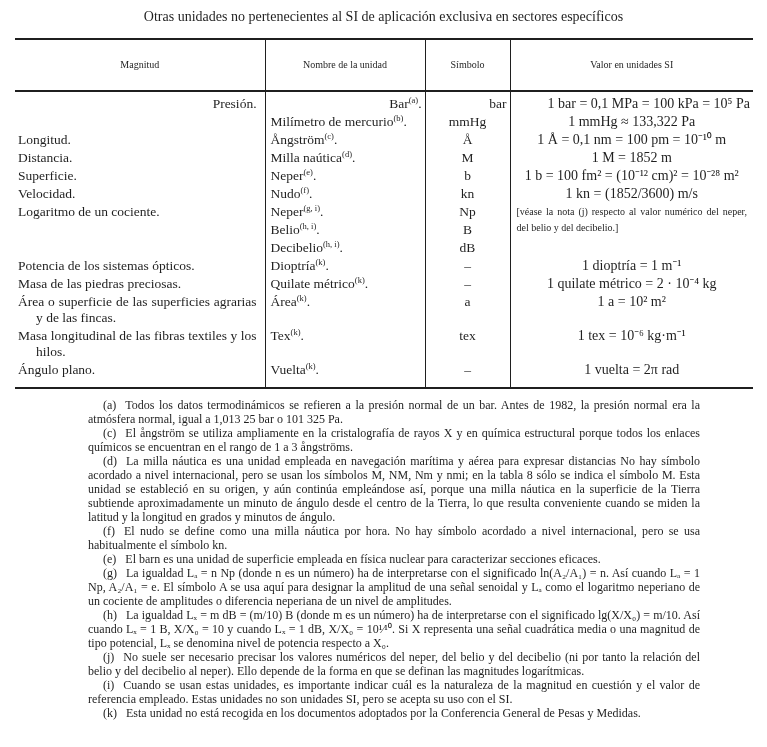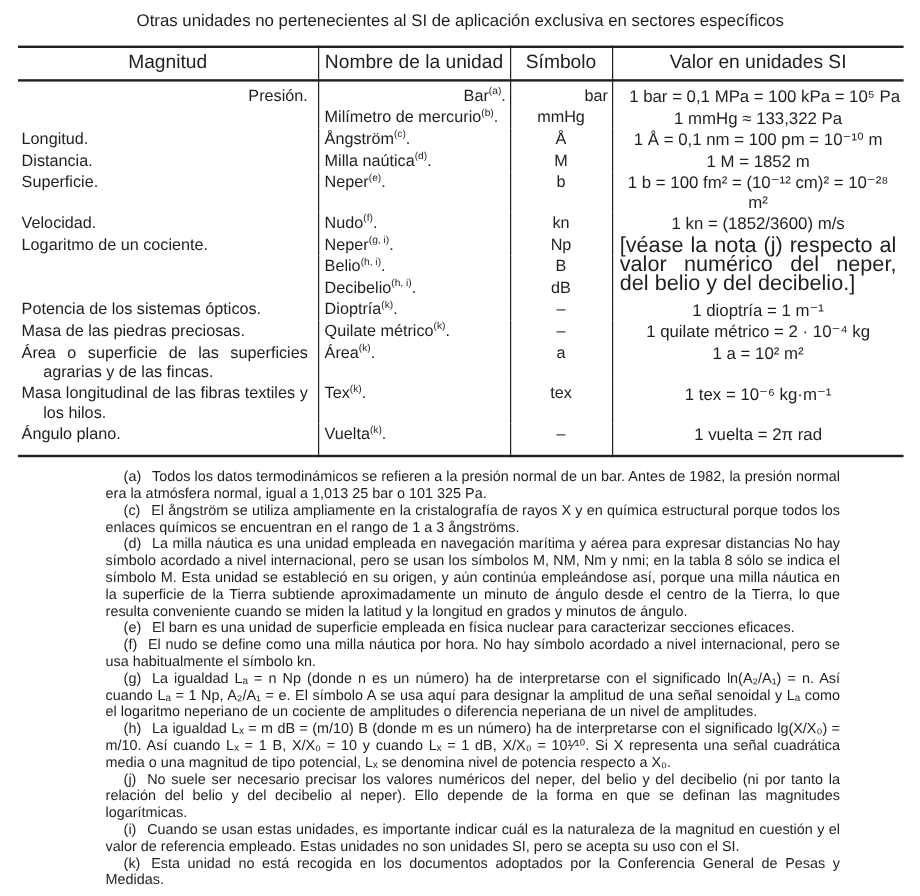--- a/index.html
+++ b/index.html
@@ -1,46 +1,46 @@
 <!DOCTYPE html>
 <html><head>
 <meta charset="utf-8">
 <style>
   html,body{margin:0;padding:0;}
   body{
     width:767px;height:747px;background:#ffffff;
     font-family:"Liberation Sans","DejaVu Sans",sans-serif;
     color:#1f1f1f;-webkit-font-smoothing:antialiased;
   }
-  .page{width:767px;height:747px;overflow:hidden;}
+  .page{width:767px;height:747px;overflow:hidden;font-family:Liberation Serif, serif;}
   .title{
     text-align:center;font-size:14px;line-height:16px;
     padding-top:9px;letter-spacing:0;
   }
   table.units{
     border-collapse:collapse;table-layout:fixed;
     margin:13px 0 0 15px;width:738px;
     border-top:2px solid #1f1f1f;border-bottom:2px solid #1f1f1f;
   }
   col.c1{width:250px;} col.c2{width:160px;} col.c3{width:85px;} col.c4{width:243px;}
   thead tr{border-bottom:2px solid #1f1f1f;}
   th{
-    font-weight:normal;font-size:16px;line-height:14px;
-    padding:6px 2px;text-align:center;
+    font-weight:normal;font-size:10px;line-height:14px;
+    padding:18px 2px;text-align:center;
   }
   td{
     font-size:13.5px;line-height:16px;vertical-align:top;
     padding:1px 3px;
   }
   .vl{border-left:1px solid #1f1f1f;}
   td.mag{text-align:justify;padding-left:21px;text-indent:-18px;padding-right:8px;}
   td.unit{padding-left:5px;text-align:left;}
   td.sym{text-align:center;}
   td.val{text-align:center;font-size:14px;}
-  td.note-cell{text-align:justify;font-size:18px;padding:1px 6px;}
+  td.note-cell{text-align:justify;font-size:10px;padding:1px 6px;}
   tr.first td{padding-top:4px;text-align:right;}
   tr.last td{padding-bottom:9px;}
   sup.fnmark{font-size:8.5px;line-height:0;vertical-align:super;letter-spacing:0;}
   .footnotes{
     margin:9px 0 0 88px;width:612px;
     font-size:12px;line-height:14px;text-align:justify;
   }
   .fn{margin:0;text-indent:15px;}
   .fn-label{margin-right:9px;}
 </style>
@@ -146,22 +146,22 @@
         <td class="vl sym">–</td>
         <td class="vl val">1 vuelta = 2π rad</td>
       </tr>
     </tbody>
   </table>
 
   <div class="footnotes">
     <p class="fn"><span class="fn-label">(a)</span><span>Todos los datos termodinámicos se refieren a la presión normal de un bar. Antes de 1982, la presión normal era la atmósfera normal, igual a 1,013 25 bar o 101 325 Pa.</span></p>
     <p class="fn"><span class="fn-label">(c)</span><span>El ångström se utiliza ampliamente en la cristalografía de rayos X y en química estructural porque todos los enlaces químicos se encuentran en el rango de 1 a 3 ångströms.</span></p>
     <p class="fn"><span class="fn-label">(d)</span><span>La milla náutica es una unidad empleada en navegación marítima y aérea para expresar distancias No hay símbolo acordado a nivel internacional, pero se usan los símbolos M, NM, Nm y nmi; en la tabla 8 sólo se indica el símbolo M. Esta unidad se estableció en su origen, y aún continúa empleándose así, porque una milla náutica en la superficie de la Tierra subtiende aproximadamente un minuto de ángulo desde el centro de la Tierra, lo que resulta conveniente cuando se miden la latitud y la longitud en grados y minutos de ángulo.</span></p>
+    <p class="fn"><span class="fn-label">(f)</span><span>El nudo se define como una milla náutica por hora. No hay símbolo acordado a nivel internacional, pero se usa habitualmente el símbolo kn.</span></p>
     <p class="fn"><span class="fn-label">(e)</span><span>El barn es una unidad de superficie empleada en física nuclear para caracterizar secciones eficaces.</span></p>
-    <p class="fn"><span class="fn-label">(f)</span><span>El nudo se define como una milla náutica por hora. No hay símbolo acordado a nivel internacional, pero se usa habitualmente el símbolo kn.</span></p>
     <p class="fn"><span class="fn-label">(g)</span><span>La igualdad Lₐ = n Np (donde n es un número) ha de interpretarse con el significado ln(A₂/A₁) = n. Así cuando Lₐ = 1 Np, A₂/A₁ = e. El símbolo A se usa aquí para designar la amplitud de una señal senoidal y Lₐ como el logaritmo neperiano de un cociente de amplitudes o diferencia neperiana de un nivel de amplitudes.</span></p>
     <p class="fn"><span class="fn-label">(h)</span><span>La igualdad Lₓ = m dB = (m/10) B (donde m es un número) ha de interpretarse con el significado lg(X/X₀) = m/10. Así cuando Lₓ = 1 B, X/X₀ = 10 y cuando Lₓ = 1 dB, X/X₀ = 10¹⁄¹⁰. Si X representa una señal cuadrática media o una magnitud de tipo potencial, Lₓ se denomina nivel de potencia respecto a X₀.</span></p>
     <p class="fn"><span class="fn-label">(j)</span><span>No suele ser necesario precisar los valores numéricos del neper, del belio y del decibelio (ni por tanto la relación del belio y del decibelio al neper). Ello depende de la forma en que se definan las magnitudes logarítmicas.</span></p>
     <p class="fn"><span class="fn-label">(i)</span><span>Cuando se usan estas unidades, es importante indicar cuál es la naturaleza de la magnitud en cuestión y el valor de referencia empleado. Estas unidades no son unidades SI, pero se acepta su uso con el SI.</span></p>
     <p class="fn"><span class="fn-label">(k)</span><span>Esta unidad no está recogida en los documentos adoptados por la Conferencia General de Pesas y Medidas.</span></p>
   </div>
 
 </div>
 
 </body></html>

